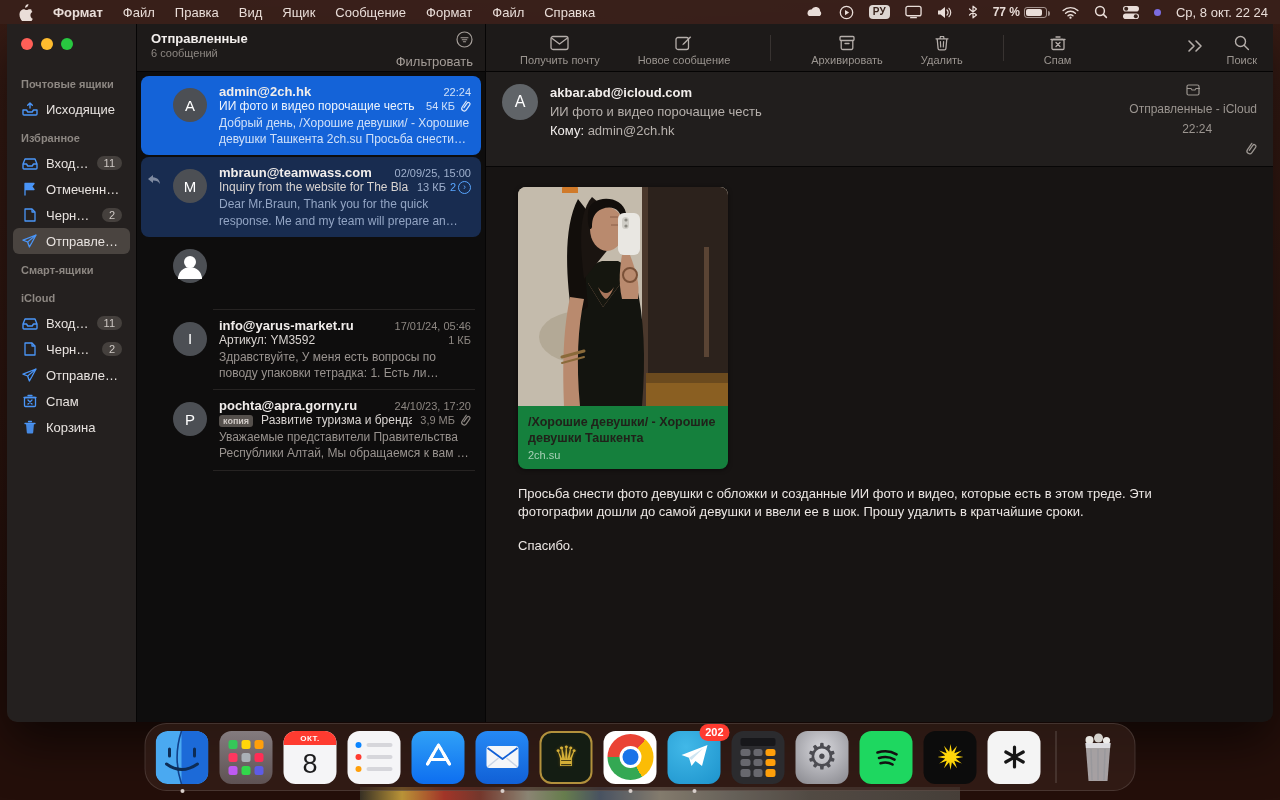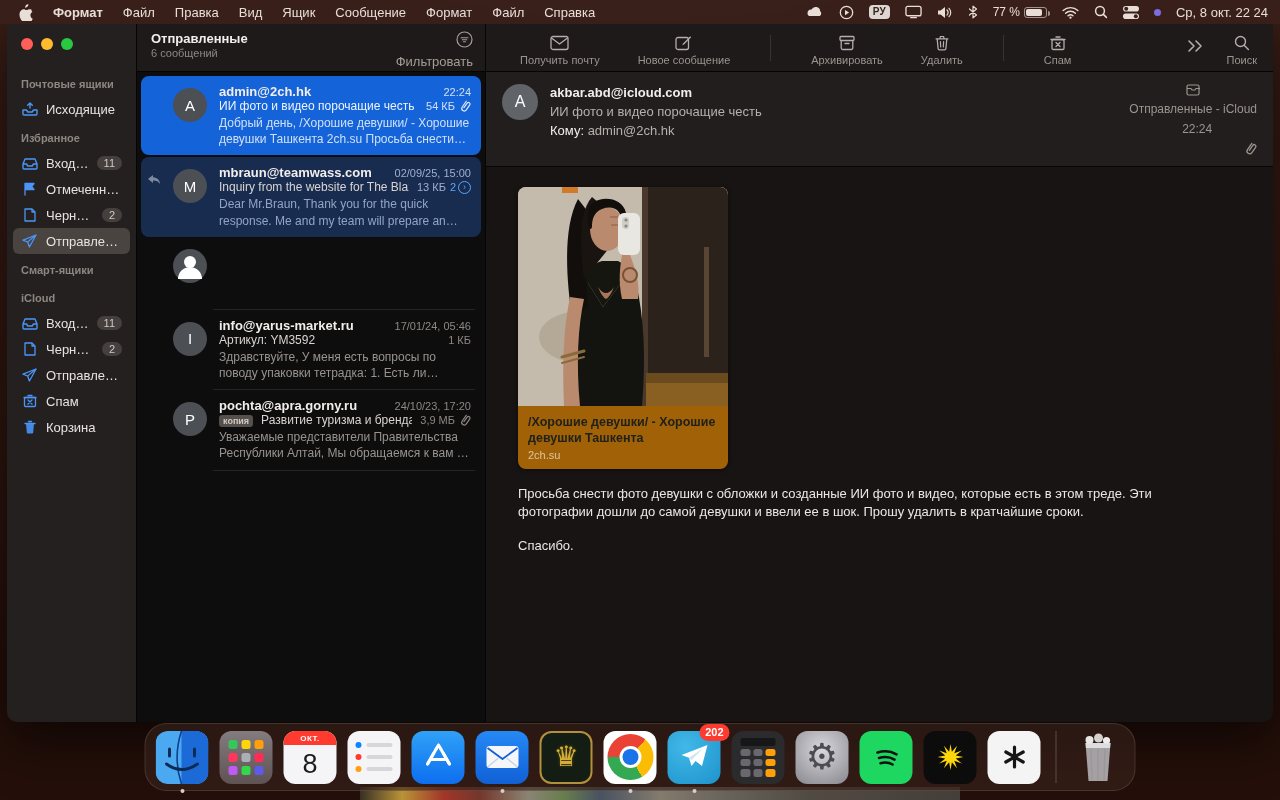--- a/index.html
+++ b/index.html
@@ -16,21 +16,21 @@
   .menubar { position:absolute; top:0; left:0; right:0; height:24px;
     background:rgba(56,32,26,0.92); display:flex; align-items:center;
     color:#e9ddd8; font-size:13px; padding:0 12px; z-index:50; }
   .menubar .apple { margin:0 10px 0 6px; display:flex; }
   .menu-item { padding:0 10px; }
   .menu-item.app { font-weight:bold; }
   .mb-right { margin-left:auto; display:flex; align-items:center; gap:15px; }
   .mb-ic { display:flex; align-items:center; }
   .ru-badge { background:#ded6d2; color:#3a241d; font-size:10px; font-weight:bold;
     padding:1px 4px; border-radius:4px; line-height:12px; }
-  .battery-wrap { display:flex; align-items:center; gap:4px; font-size:12px; }
+  .battery-wrap { display:flex; align-items:center; gap:4px; font-size:12px;font-weight:bold; }
   .batt { position:relative; width:23px; height:11px; border:1px solid rgba(233,221,216,.6);
     border-radius:3px; }
   .batt::after { content:""; position:absolute; right:-4px; top:3px; width:2px; height:5px;
     background:rgba(233,221,216,.6); border-radius:0 2px 2px 0; }
   .batt i { position:absolute; left:1px; top:1px; bottom:1px; width:77%; background:#e9ddd8; border-radius:2px; }
   .cc-dot { width:7px; height:7px; border-radius:50%; background:#7b6ce0; }
   .clock { font-size:13px; }
 
   
   .window { position:absolute; top:24px; left:7px; width:1266px; height:698px;
@@ -117,21 +117,21 @@
   .rh-meta .rtime { color:#9b9590; margin-left:8px; }
   .rh-meta .clip-line { margin-top:6px; display:flex; justify-content:flex-end; }
 
   .reader-body { padding:20px 60px 0 32px; color:#ece7e4; font-size:13px; overflow:hidden; }
   .greeting { margin-bottom:14px; }
   .link-card { width:210px; border-radius:8px; overflow:hidden; position:relative;
     box-shadow:0 1px 4px rgba(0,0,0,.5); margin-bottom:16px; }
   .fav-chip { position:absolute; top:-3px; left:44px; width:16px; height:9px;
     background:#d07a2a; border-radius:50% 50% 0 0; z-index:2; }
   .card-photo { display:block; width:210px; height:219px; background:#beb4a6; }
-  .card-caption { background:#a16207; padding:8px 10px 8px 10px; }
+  .card-caption { background:#15803d; padding:8px 10px 8px 10px; }
   .cc-title { color:#20221a; font-size:12.5px; font-weight:bold; line-height:1.3; }
   .cc-domain { color:rgba(255,255,255,.62); font-size:11px; margin-top:2px; }
   .body-par { width:692px; line-height:1.45; margin-bottom:16px; }
   .closing { margin-bottom:16px; }
 
   
   .wall-strip { position:absolute; left:360px; bottom:0; width:600px; height:13px;
     background:linear-gradient(90deg,#3a3428 0%,#caa23c 7%,#b03a2c 14%,#7d3c30 20%,
       #96917f 28%,#6f8a55 34%,#4d5a6b 40%,#8e8778 50%,#6e6a62 62%,#57514a 75%,#4a443e 100%);
     filter:blur(.6px); opacity:.9; }

